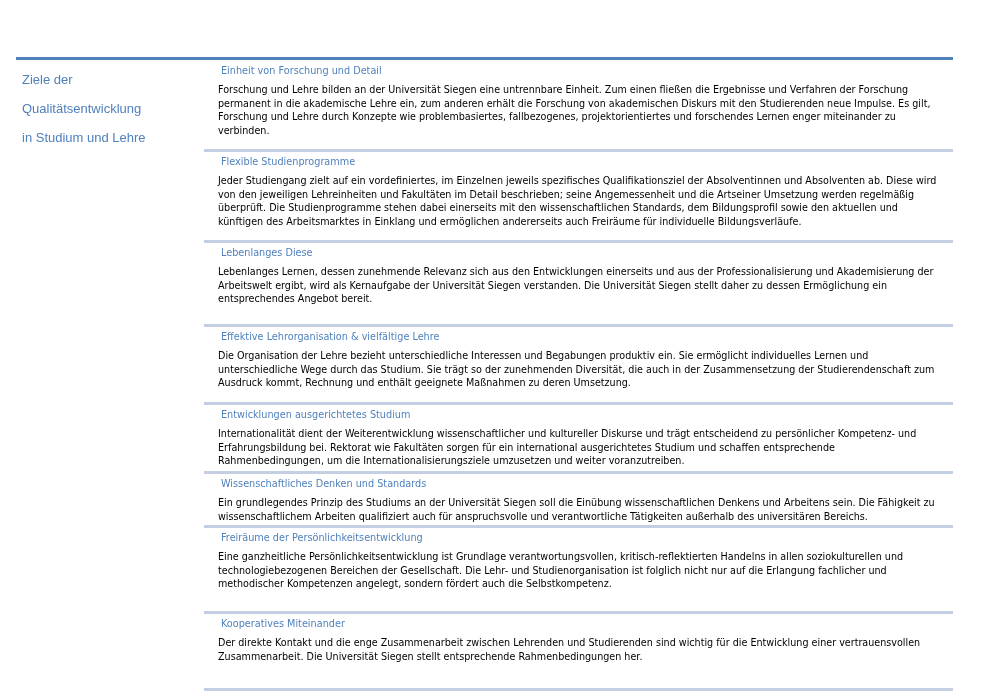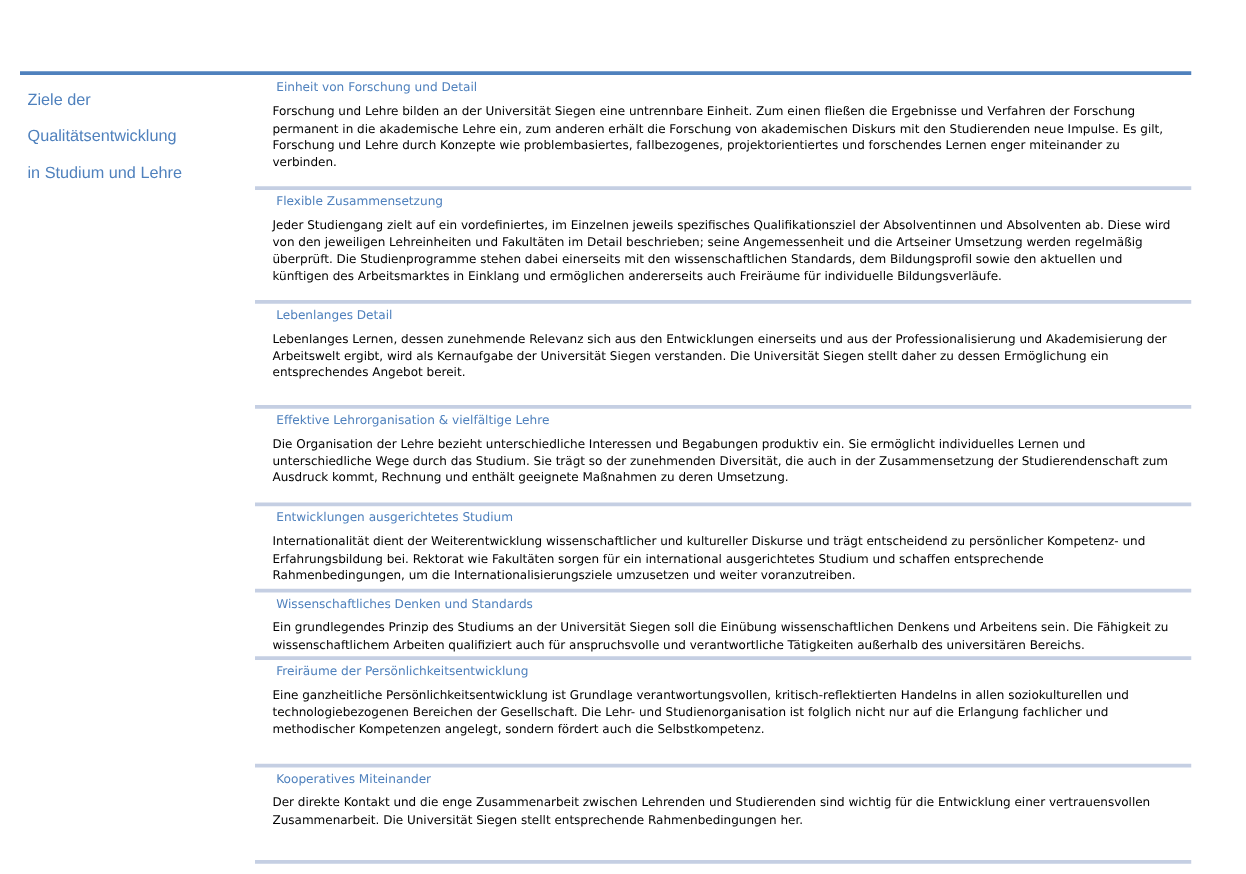--- a/index.html
+++ b/index.html
@@ -88,30 +88,30 @@
 
   <div class="heading">Einheit von Forschung und Detail</div>
   <div class="body">Forschung und Lehre bilden an der Universität Siegen eine untrennbare Einheit. Zum einen fließen die Ergebnisse und Verfahren der Forschung
 permanent in die akademische Lehre ein, zum anderen erhält die Forschung von akademischen  Diskurs mit den Studierenden neue Impulse. Es gilt,
 Forschung und Lehre durch Konzepte wie problembasiertes, fallbezogenes, projektorientiertes und forschendes Lernen enger miteinander zu
 verbinden.</div>
 </div>
 
 <div class="section" style="top:149px;">
   <div class="sep"></div>
-  <div class="heading">Flexible Zusammensetzung</div>
+  <div class="heading">Flexible Studienprogramme</div>
   <div class="body">Jeder Studiengang zielt auf ein vordefiniertes, im Einzelnen jeweils spezifisches Qualifikationsziel der Absolventinnen und Absolventen ab. Diese wird
 von den jeweiligen  Lehreinheiten und Fakultäten im Detail beschrieben; seine Angemessenheit und die Artseiner Umsetzung werden regelmäßig
 überprüft. Die Studienprogramme stehen dabei einerseits mit den wissenschaftlichen Standards, dem Bildungsprofil sowie den aktuellen und
 künftigen des Arbeitsmarktes in Einklang und ermöglichen andererseits auch Freiräume für individuelle Bildungsverläufe.</div>
 </div>
 
 <div class="section" style="top:240px;">
   <div class="sep"></div>
-  <div class="heading">Lebenlanges Detail</div>
+  <div class="heading">Lebenlanges Diese</div>
   <div class="body">Lebenlanges Lernen, dessen zunehmende Relevanz sich aus den Entwicklungen einerseits und aus der Professionalisierung und Akademisierung der
 Arbeitswelt ergibt, wird als Kernaufgabe der Universität Siegen verstanden. Die Universität Siegen stellt daher zu dessen Ermöglichung ein
 entsprechendes Angebot bereit.</div>
 </div>
 
 <div class="section" style="top:324px;">
   <div class="sep"></div>
   <div class="heading">Effektive Lehrorganisation &amp; vielfältige Lehre</div>
   <div class="body">Die Organisation der Lehre bezieht unterschiedliche Interessen und Begabungen produktiv ein. Sie ermöglicht individuelles Lernen und
 unterschiedliche Wege durch das Studium. Sie trägt so der zunehmenden Diversität, die auch in der Zusammensetzung der Studierendenschaft zum

